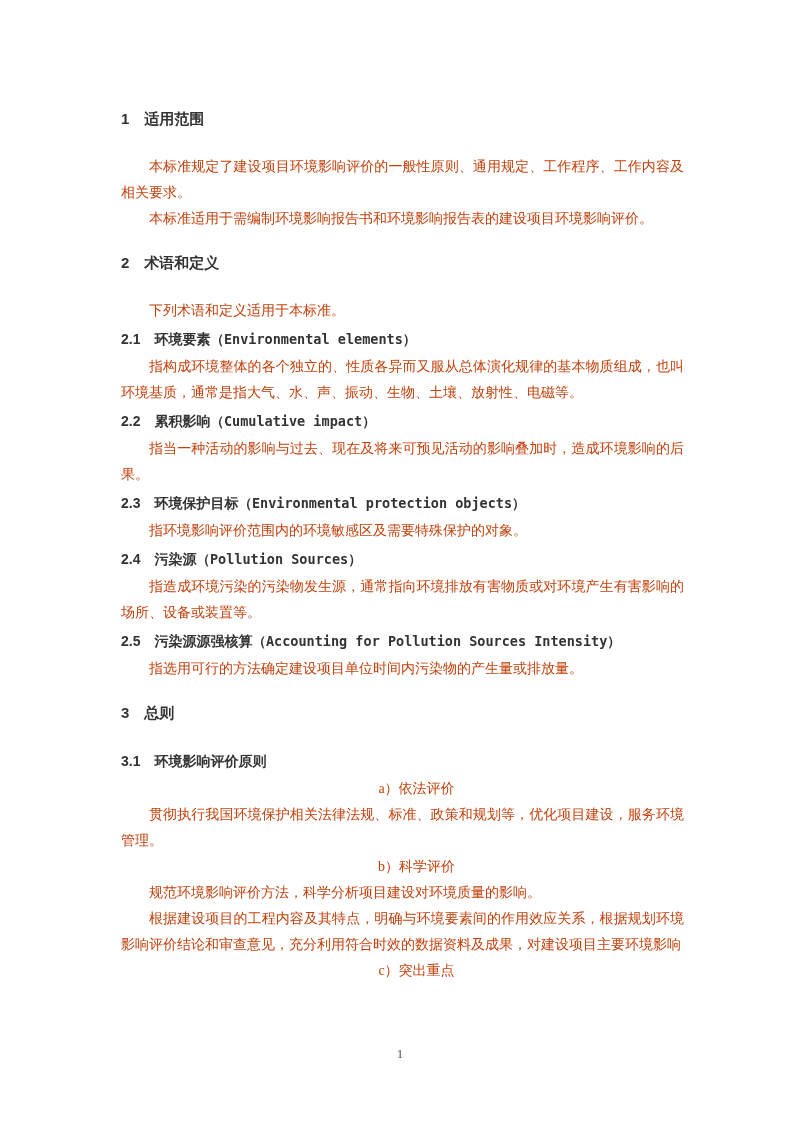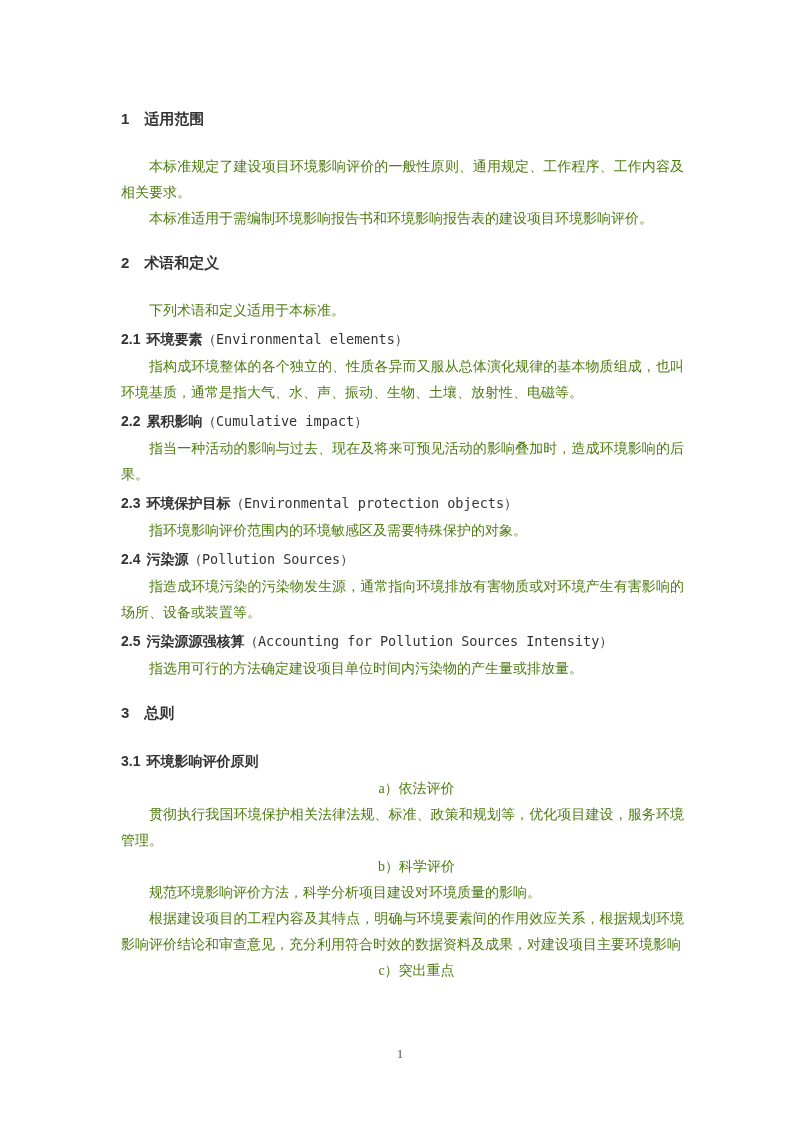--- a/index.html
+++ b/index.html
@@ -21,21 +21,21 @@
     left: 121px;
     top: 106px;
     width: 563px;
   }
 
   .para {
     font-size: 14px;
     line-height: 26px;
     text-align: justify;
     text-indent: 2em;
-    color: #4d7c0f;
+    color: #c2410c;
     margin: 0;
   }
 
   .para.item {
     text-align: center;
   }
 
   .chapter-heading {
     font-family: "Liberation Sans", "DejaVu Sans", sans-serif;
     font-weight: bold;
@@ -48,25 +48,25 @@
   .chapter-heading .num { margin-right: 15px; }
 
   .sub-heading {
     font-family: "Liberation Sans", "DejaVu Sans", sans-serif;
     font-weight: bold;
     font-size: 14px;
     line-height: 26px;
     color: #333333;
     margin: 2px 0;
   }
-  .sub-heading .num { margin-right: 6px; text-align: center; }
+  .sub-heading .num { margin-right: 14px; text-align: center; }
   .sub-heading .english {
     font-family: "DejaVu Sans Mono", monospace;
     font-size: 13.5px;
-    font-weight: normal;
+    font-weight: bold;
   }
 
   .page-number {
     position: absolute;
     top: 1044px;
     left: 0;
     width: 100%;
     text-align: center;
     font-size: 13px;
     line-height: 20px;

